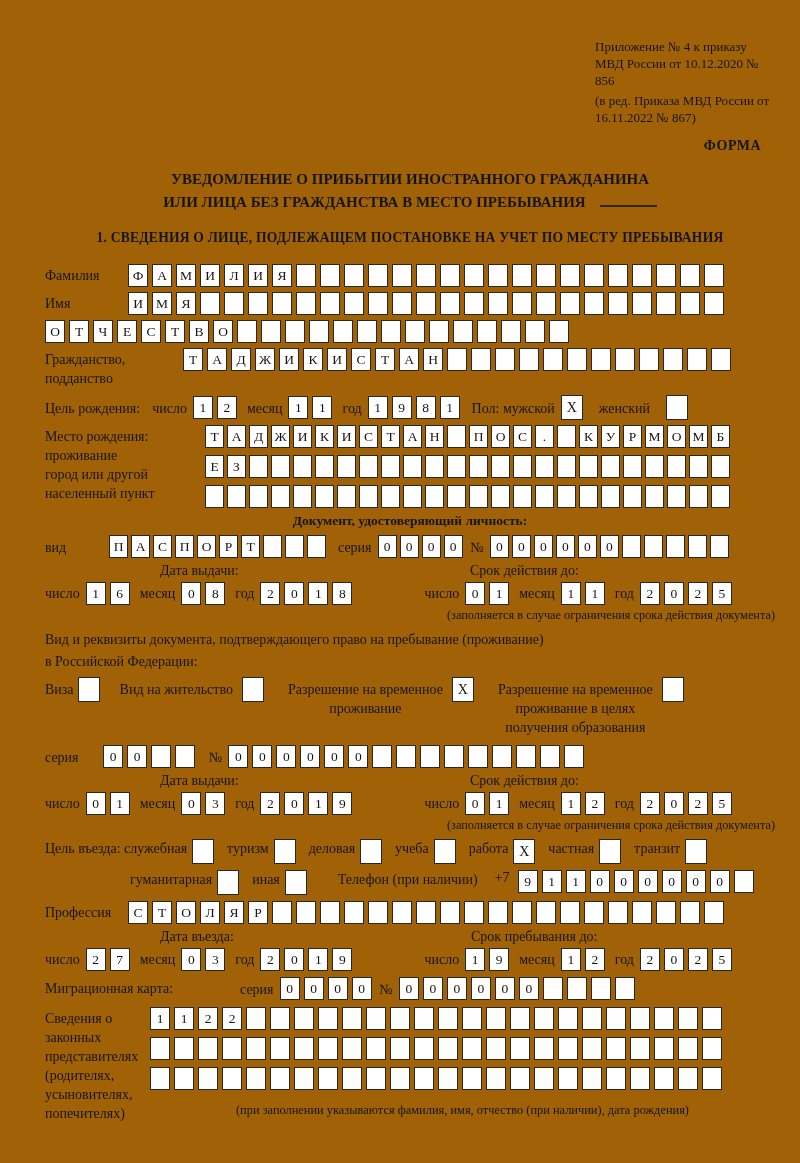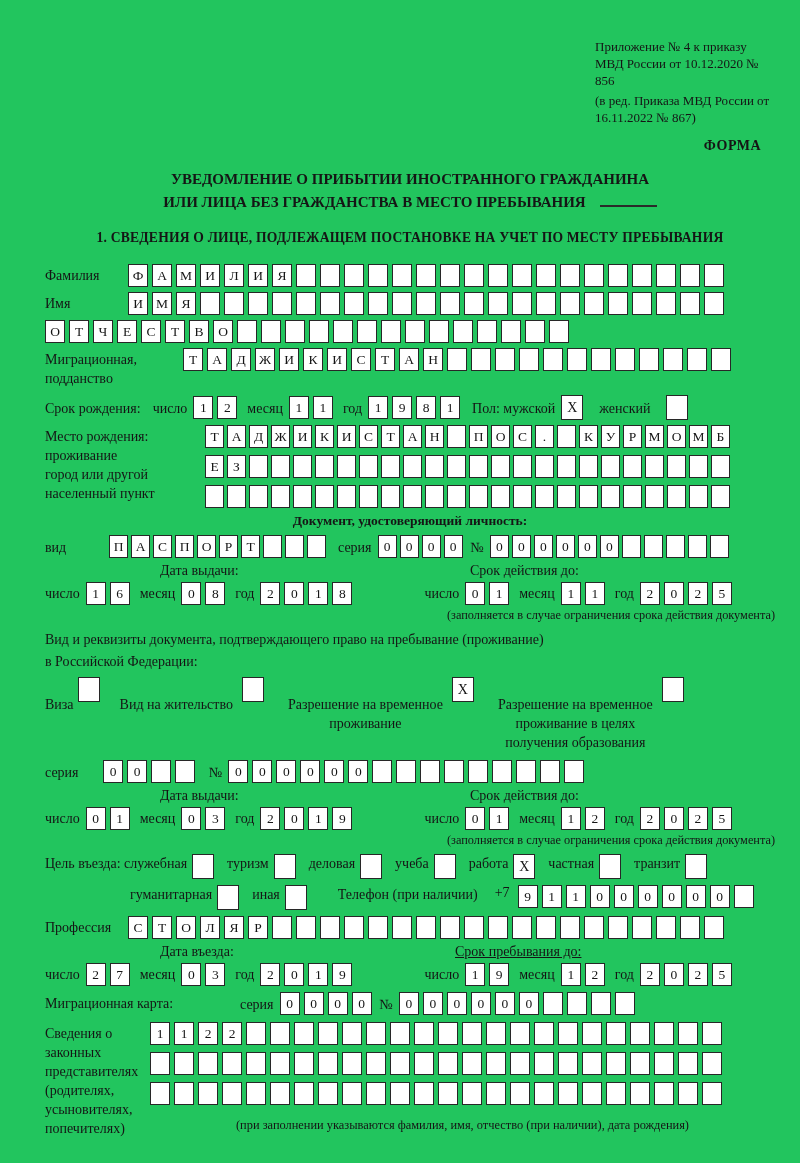--- a/index.html
+++ b/index.html
@@ -1,17 +1,17 @@
 <!DOCTYPE html>
 <html><head>
 <meta charset="utf-8">
 <style>
   html,body{margin:0;padding:0;background:#888;}
   .page{
-    width:800px;height:1163px;background:#22c55e;color:#151515;
+    width:800px;height:1163px;background:#a16207;color:#151515;
     font-family:"Liberation Serif","DejaVu Serif",serif;
     box-sizing:border-box;padding:38px 25px 0 45px;overflow:hidden;
     margin:0 auto;position:relative;
   }
   
   .hdr-wrap{display:flex;justify-content:flex-end;}
   .hdr-block{width:180px;font-size:13px;line-height:17px;text-align:left;}
   .hdr-block .p2{margin-top:3px;}
   .forma{font-weight:bold;font-size:14px;text-align:right;padding-right:14px;margin:12px 0 14px 0;letter-spacing:.5px;}
   
@@ -36,31 +36,31 @@
   .tight .cell{flex-basis:19px;}
   .cbox .cell{flex-basis:22px;height:25px;font-size:14px;}
   .stack{display:flex;flex-direction:column;gap:7px;}
   
   .doc-head{font-weight:bold;font-size:13.5px;text-align:center;margin:2px 0 6px 0;}
   
   .dateblock{margin-bottom:6px;}
   .subheads{position:relative;height:19px;font-size:14px;}
   .sh-left{position:absolute;left:115px;}
   .sh-right{position:absolute;left:425px;}
-  .entry-block .sh-right{left:410px;text-decoration:underline;}
+  .entry-block .sh-right{left:426px;}
   .dateline{display:flex;align-items:center;}
   .dateline .il{margin-top:0;}
   .ml{margin-left:10px;}
   .dspacer{flex:0 0 72px;}
   .note{font-size:12.3px;text-align:right;margin-top:3px;}
   
   .intro{font-size:14px;line-height:22px;white-space:pre-line;margin-bottom:4px;}
   .opt-row{display:flex;align-items:flex-start;margin-bottom:8px;}
   .opt{display:flex;align-items:flex-start;}
-  .opt .flabel{margin-top:18px;}
+  .opt .flabel{margin-top:3px;}
   .opt .flabel.center{text-align:center;}
   .opt .cells{margin-left:9px;} .gap20{margin-right:20px;} .gap24{margin-right:24px;}
   
   .purpose-row{display:flex;align-items:flex-start;margin-bottom:6px;}
   .purpose-row .il{margin-top:0;margin-right:5px;}
   .purpose-row .cells{margin-right:13px;}
   .indent85{margin-left:85px;}
   .phone-label{margin-left:18px;}
   .phone-prefix{margin-left:12px;font-size:14px;}
   
@@ -172,21 +172,21 @@
         <div class="cell"></div>
         <div class="cell"></div>
         <div class="cell"></div>
         <div class="cell"></div>
         <div class="cell"></div>
         <div class="cell"></div>
       </div>
   </div>
 
   <div class="frow">
-    <span class="flabel w138">Миграционная,
+    <span class="flabel w138">Гражданство,
 подданство</span>
     <div class="cells">
         <div class="cell">Т</div>
         <div class="cell">А</div>
         <div class="cell">Д</div>
         <div class="cell">Ж</div>
         <div class="cell">И</div>
         <div class="cell">К</div>
         <div class="cell">И</div>
         <div class="cell">С</div>
@@ -202,21 +202,21 @@
         <div class="cell"></div>
         <div class="cell"></div>
         <div class="cell"></div>
         <div class="cell"></div>
         <div class="cell"></div>
         <div class="cell"></div>
       </div>
   </div>
 
   <div class="frow vcenter" style="margin-top:7px;">
-    <span class="il" style="margin-right:12px;">Срок рождения:</span>
+    <span class="il" style="margin-right:12px;">Цель рождения:</span>
     <span class="il">число</span>
     <div class="cells">
         <div class="cell">1</div>
         <div class="cell">2</div>
       </div>
     <span class="il ml">месяц</span>
     <div class="cells">
         <div class="cell">1</div>
         <div class="cell">1</div>
       </div>

